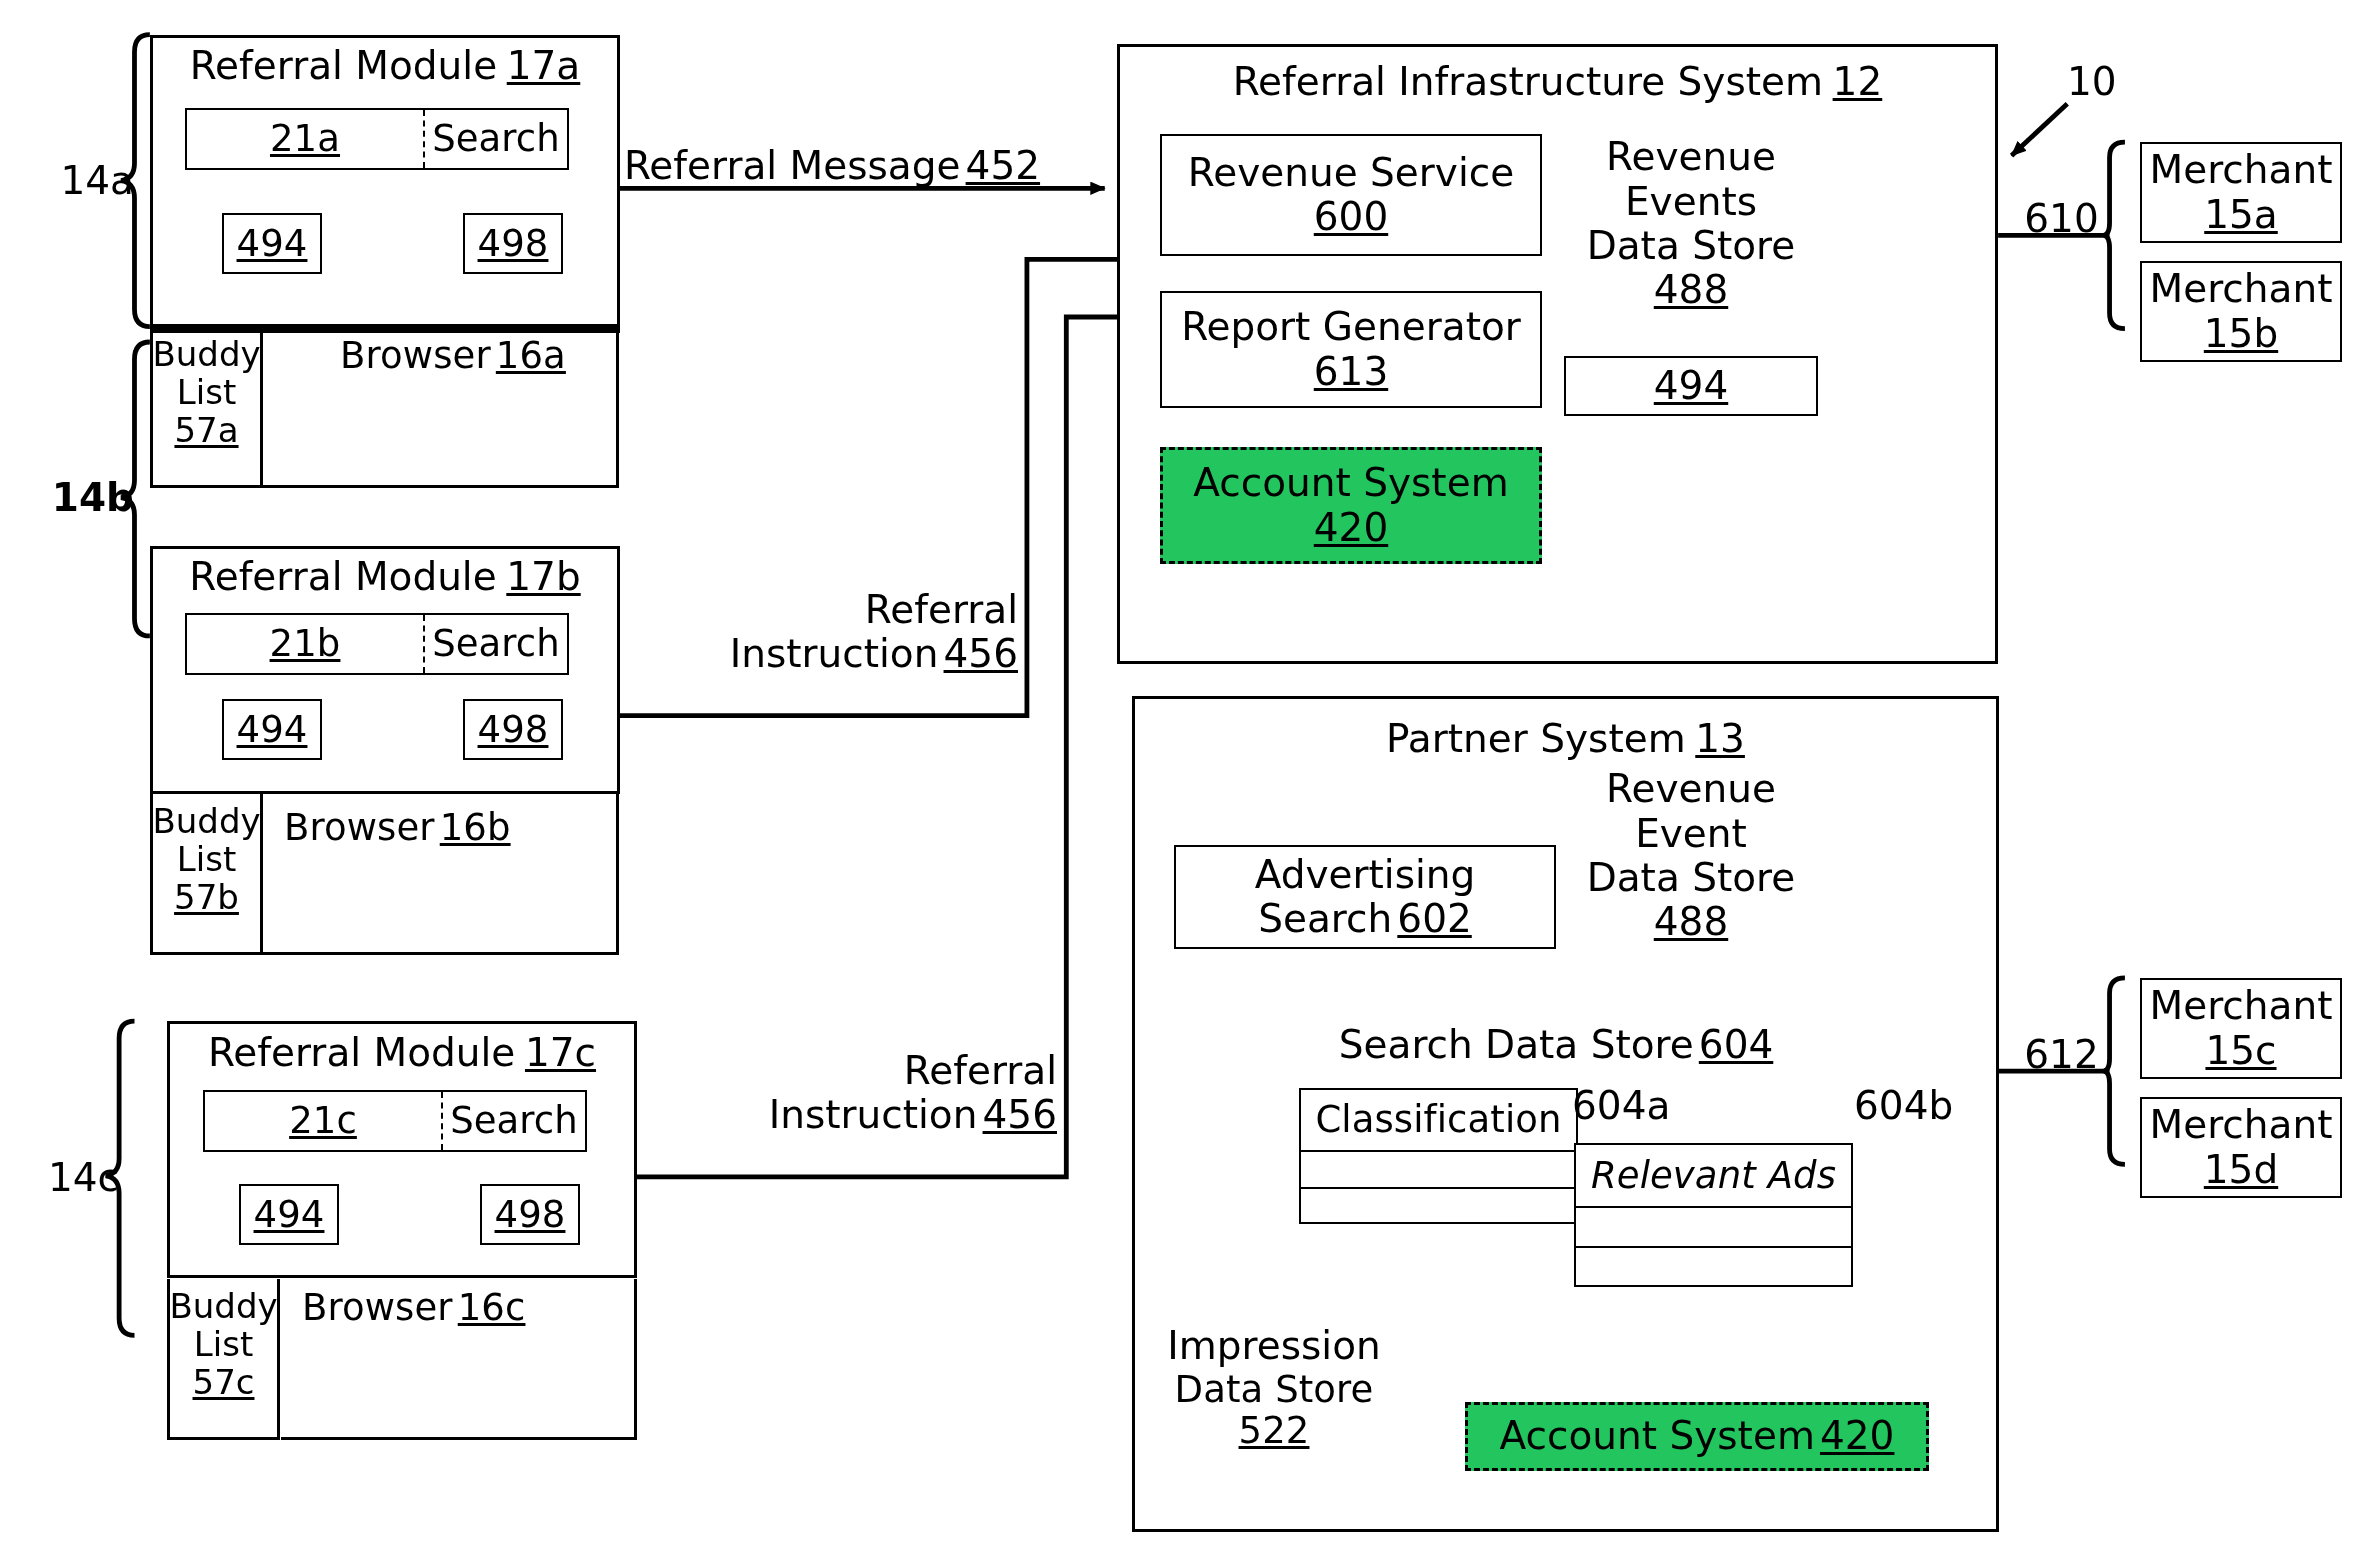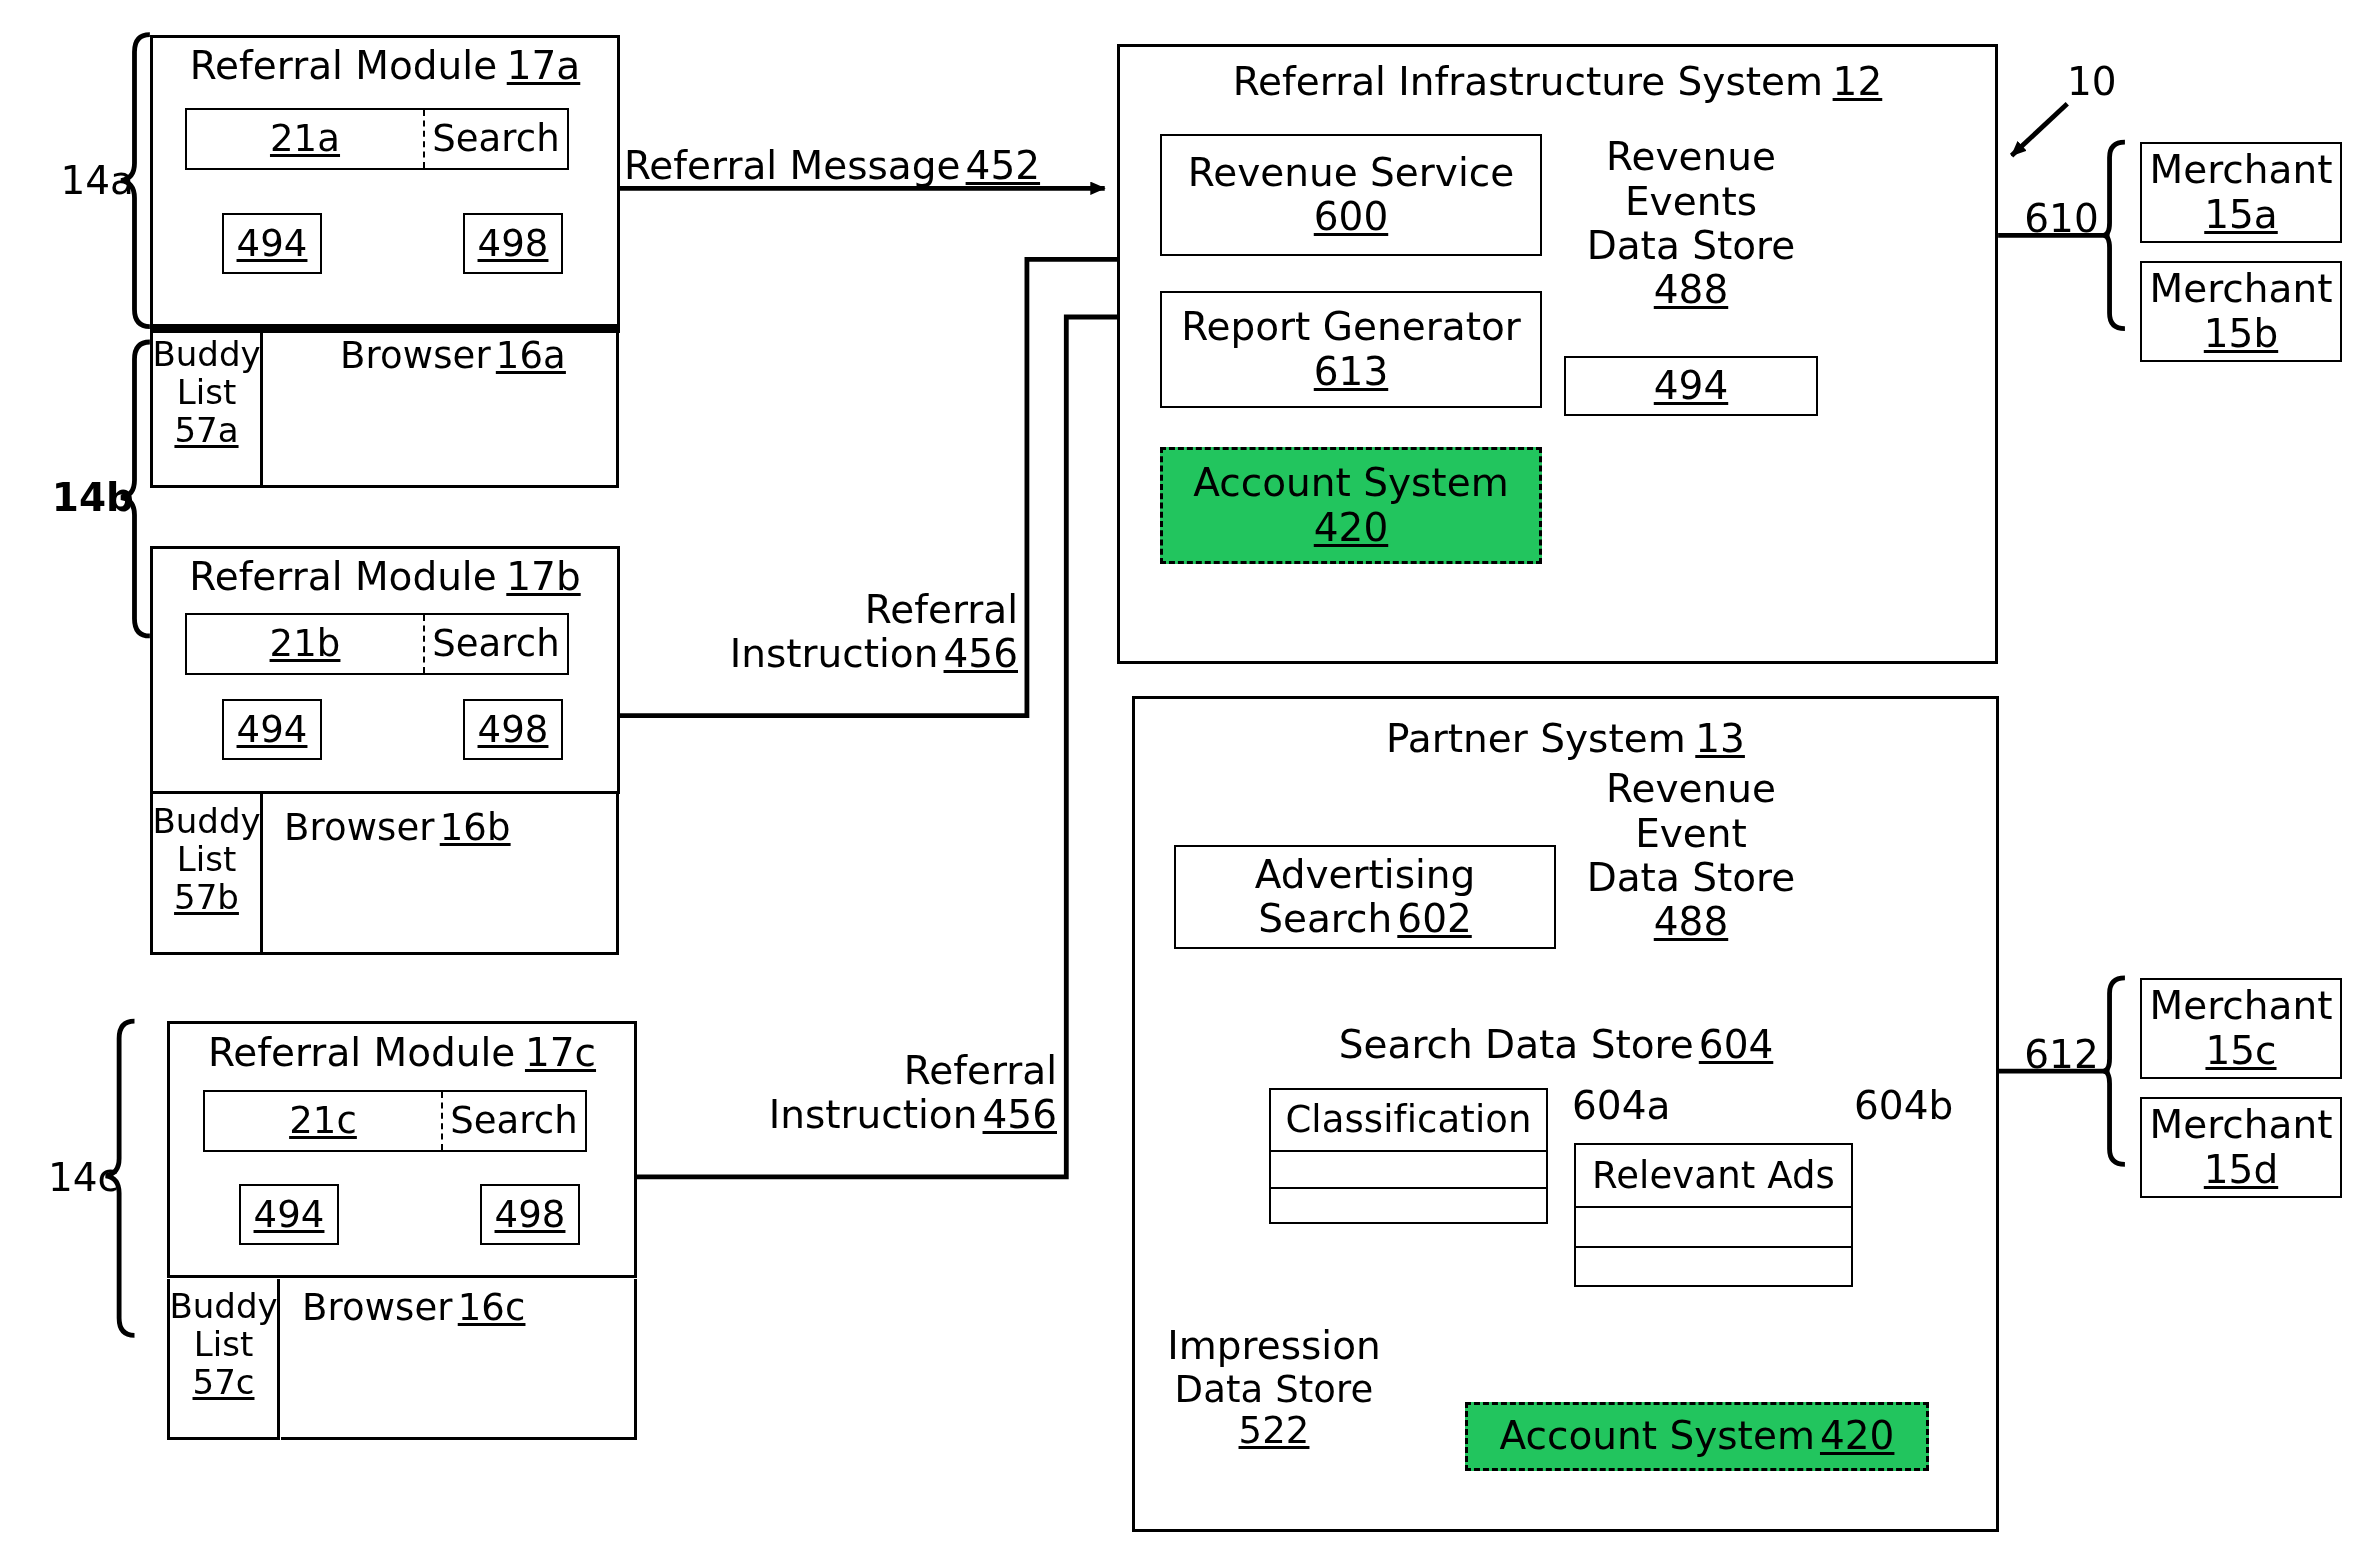--- a/index.html
+++ b/index.html
@@ -310,31 +310,31 @@
     </span>
   </div>
 
   <div class="abs plain ctr" style="left:1287px;top:1020px;width:538px;height:50px;">
     <span>
       <span class="lbl-lg">Search Data Store</span>
       <span class="lbl-lg u">604</span>
     </span>
   </div>
 
-  <div class="abs box-thin" style="left:1269px;top:1088px;width:279px;height:136px;">
+  <div class="abs box-thin" style="left:1299px;top:1088px;width:279px;height:136px;">
     <div class="ctr" style="height:60px;border-bottom:2.9px solid #000;">
       <span class="lbl">Classification</span>
     </div>
     <div style="height:35px;border-bottom:2.9px solid #000;"></div>
     <div style="height:37px;"></div>
   </div>
   <div class="abs plain lbl-lg" style="left:1572px;top:1084px;width:134px;">604a</div>
 
   <div class="abs box-thin" style="left:1574px;top:1143px;width:279px;height:144px;">
-    <div class="ctr" style="height:61px;border-bottom:2.9px solid #000;">
+    <div class="ctr" style="height:61px;border-bottom:2.9px solid #000;font-style:italic;">
       <span class="lbl">Relevant Ads</span>
     </div>
     <div style="height:38px;border-bottom:2.9px solid #000;"></div>
     <div style="height:38px;"></div>
   </div>
   <div class="abs plain lbl-lg" style="left:1854px;top:1084px;width:134px;">604b</div>
 
   <div class="abs plain col" style="left:1157px;top:1335px;width:234px;height:106px;">
     <span class="lbl-lg">Impression</span>
     <span>

